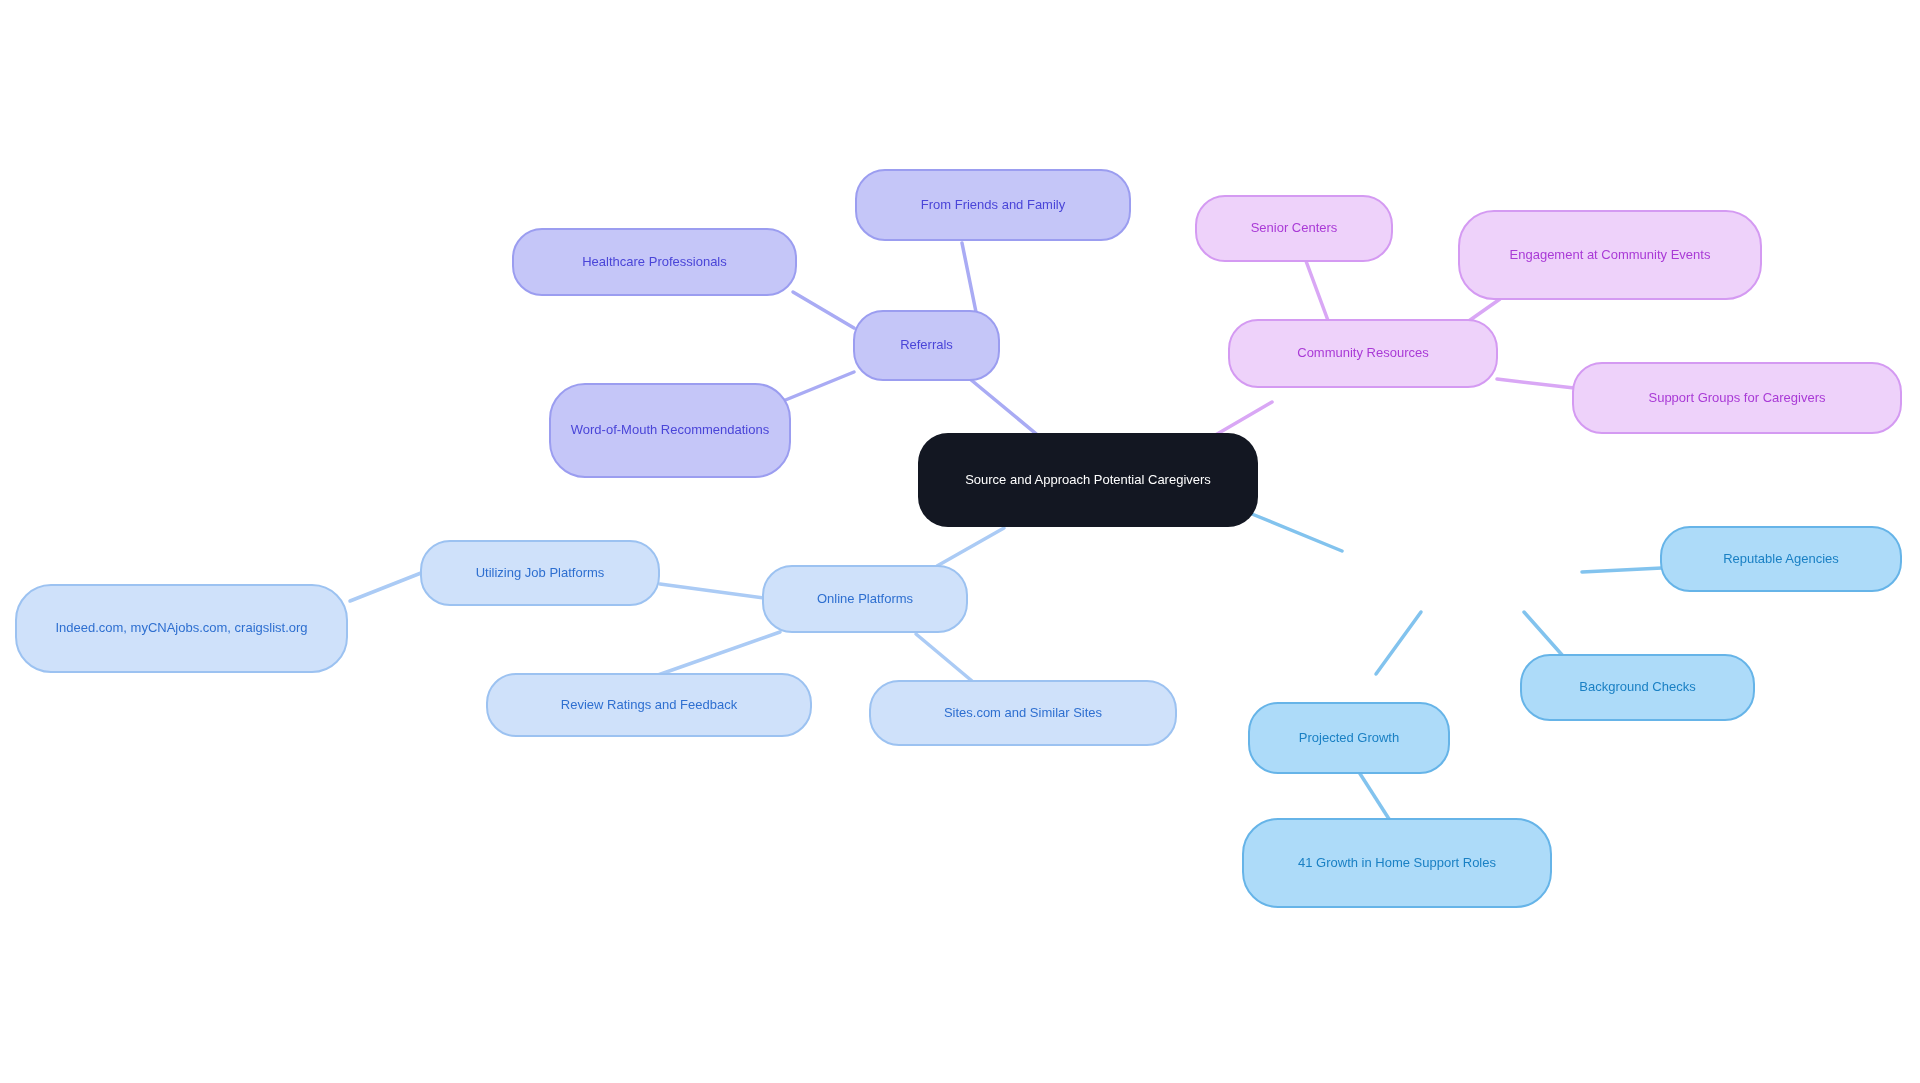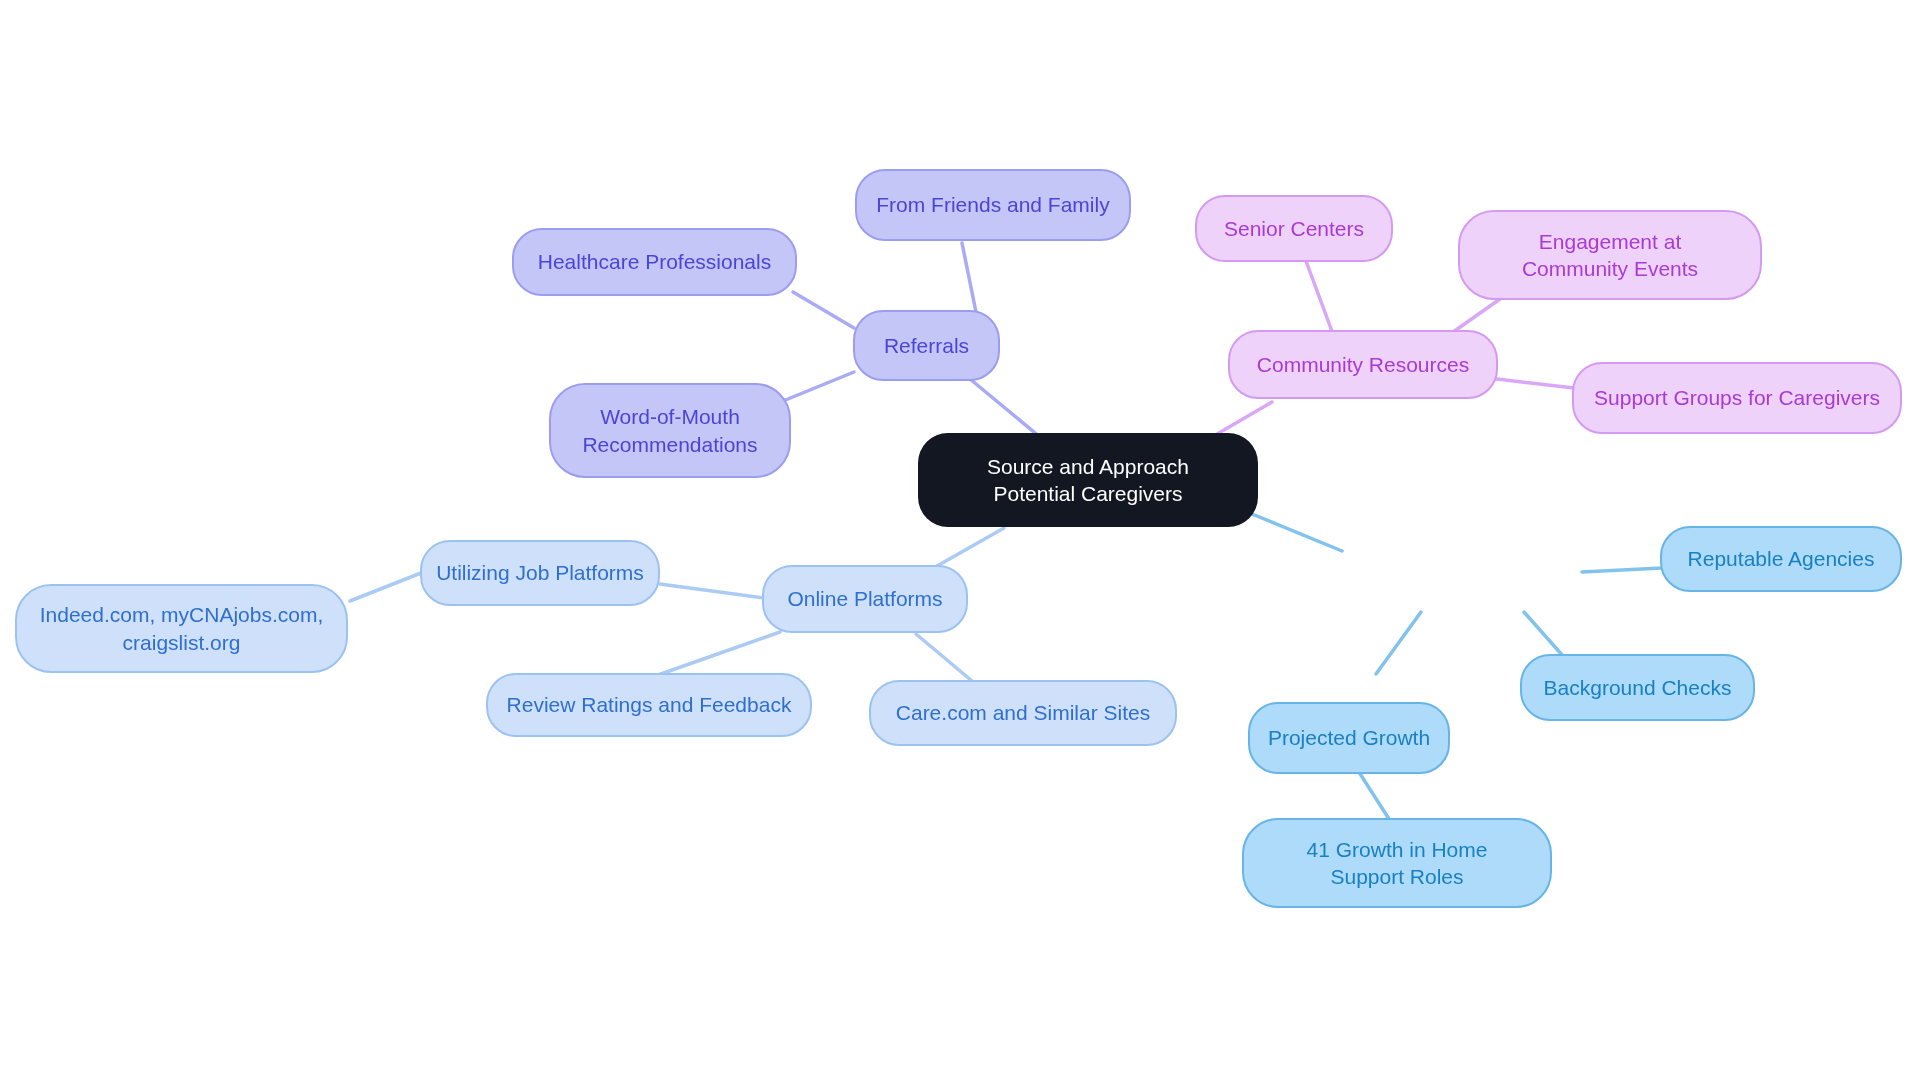--- a/index.html
+++ b/index.html
@@ -35,21 +35,21 @@
   .e-online    { stroke: var(--online-line, #abcbf5); }
 
   .node {
     position: absolute;
     box-sizing: border-box;
     display: flex;
     align-items: center;
     justify-content: center;
     text-align: center;
     border-radius: 30px;
-    font-size: 21px;
+    font-size: 13px;
     font-weight: 500;
     line-height: 1.3;
     padding: 0 14px;
     cursor: pointer;
   }
   .node span { display: block; }
 
   .node.center {
     background: var(--center-fill, #131722);
     color: var(--center-text, #ffffff);
@@ -126,21 +126,21 @@
   <div class="node branch-referrals" style="left:855px; top:169px; width:276px; height:72px;">
     <span>From Friends and Family</span>
   </div>
   <div class="node branch-referrals" style="left:512px; top:228px; width:285px; height:68px;">
     <span>Healthcare Professionals</span>
   </div>
   <div class="node branch-referrals two-line wrap-200" style="left:549px; top:383px; width:242px; height:95px;">
     <span>Word-of-Mouth Recommendations</span>
   </div>
 
-  <div class="node branch-community" style="left:1228px; top:330px; width:270px; height:69px;">
+  <div class="node branch-community" style="left:1228px; top:319px; width:270px; height:69px;">
     <span>Community Resources</span>
   </div>
   <div class="node branch-community" style="left:1195px; top:195px; width:198px; height:67px;">
     <span>Senior Centers</span>
   </div>
   <div class="node branch-community two-line wrap-235" style="left:1458px; top:210px; width:304px; height:90px;">
     <span>Engagement at Community Events</span>
   </div>
   <div class="node branch-community" style="left:1572px; top:362px; width:330px; height:72px;">
     <span>Support Groups for Caregivers</span>
@@ -152,21 +152,21 @@
   <div class="node branch-online" style="left:420px; top:540px; width:240px; height:66px;">
     <span>Utilizing Job Platforms</span>
   </div>
   <div class="node branch-online two-line wrap-290" style="left:15px; top:584px; width:333px; height:89px;">
     <span>Indeed.com, myCNAjobs.com, craigslist.org</span>
   </div>
   <div class="node branch-online" style="left:486px; top:673px; width:326px; height:64px;">
     <span>Review Ratings and Feedback</span>
   </div>
   <div class="node branch-online" style="left:869px; top:680px; width:308px; height:66px;">
-    <span>Care.com and Similar Sites</span>
+    <span>Sites.com and Similar Sites</span>
   </div>
 
   <div class="node branch-homecare" style="left:1660px; top:526px; width:242px; height:66px;">
     <span>Reputable Agencies</span>
   </div>
   <div class="node branch-homecare" style="left:1520px; top:654px; width:235px; height:67px;">
     <span>Background Checks</span>
   </div>
   <div class="node branch-homecare" style="left:1248px; top:702px; width:202px; height:72px;">
     <span>Projected Growth</span>

